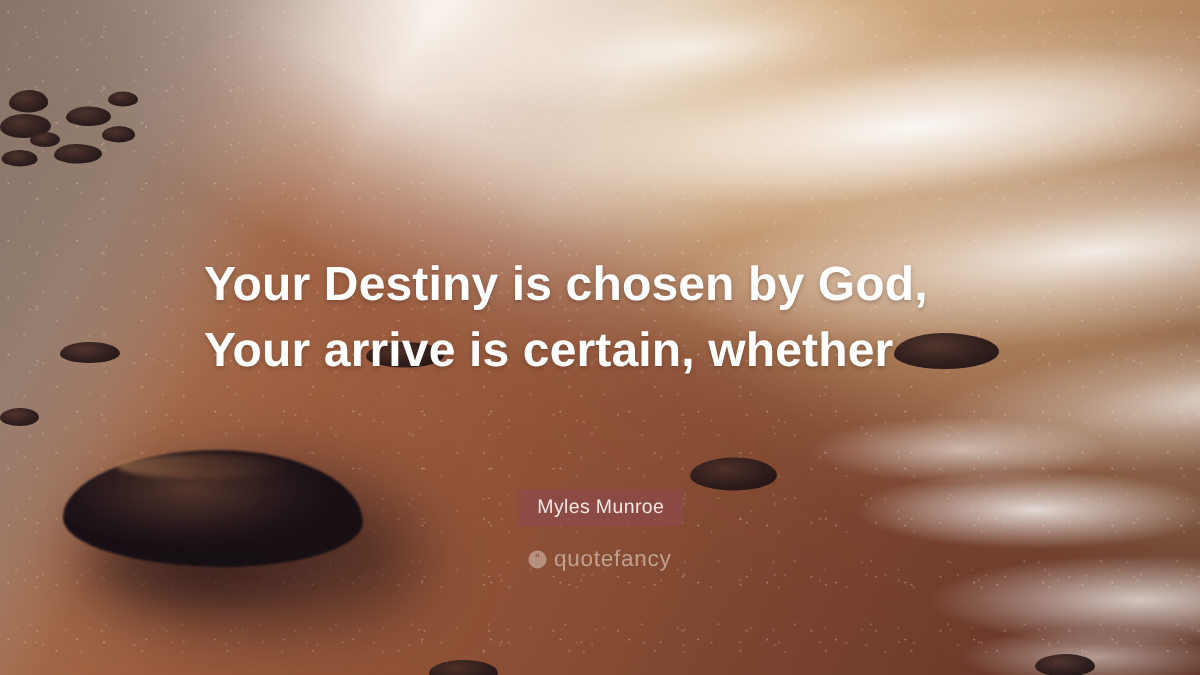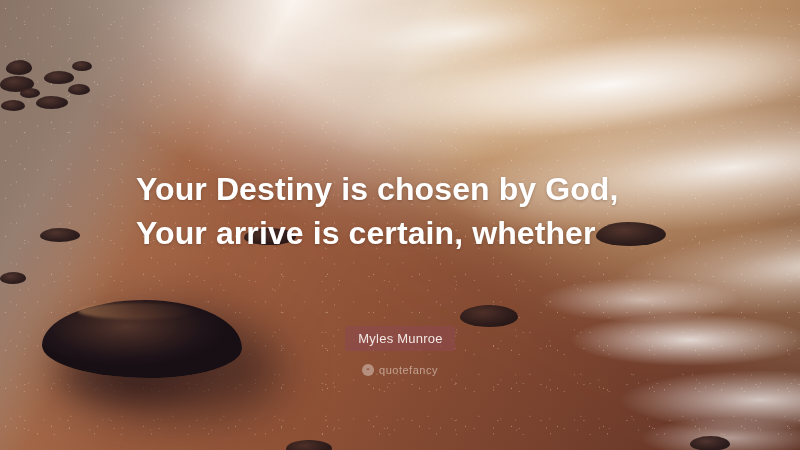--- a/index.html
+++ b/index.html
@@ -283,21 +283,21 @@
     display: flex;
     align-items: center;
     justify-content: center;
     font-size: 7px;
     font-weight: 700;
     color: rgba(120,74,58,0.95);
     line-height: 1;
   }
   #watermark-text {
     color: rgba(246,238,230,0.88);
-    font-size: 11px;
+    font-size: 15px;
     letter-spacing: 0.5px;
     font-weight: 400;
     white-space: nowrap;
   }
 </style>
 </head>
 <body>
 
 <div id="stage">
 

